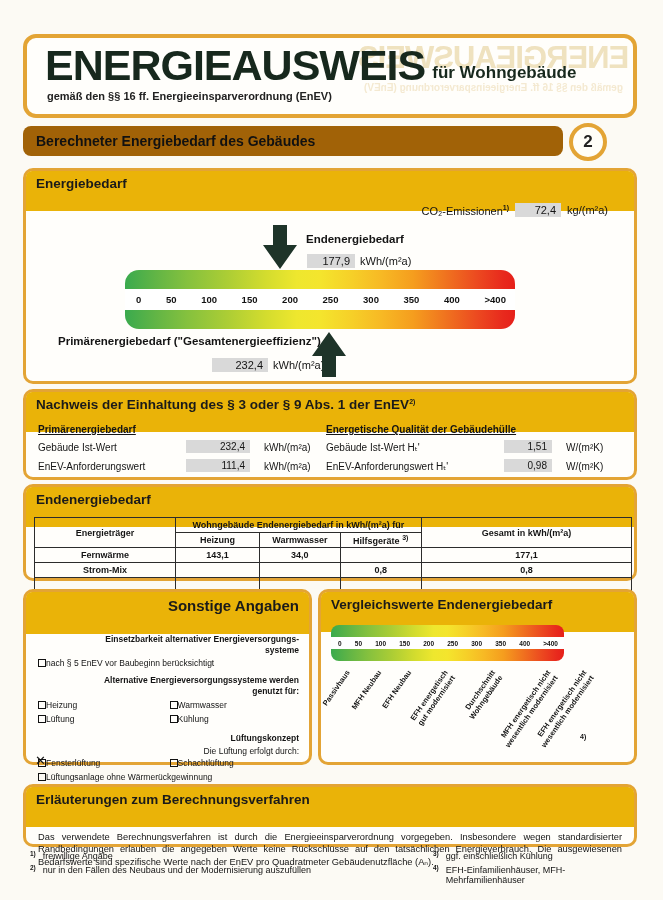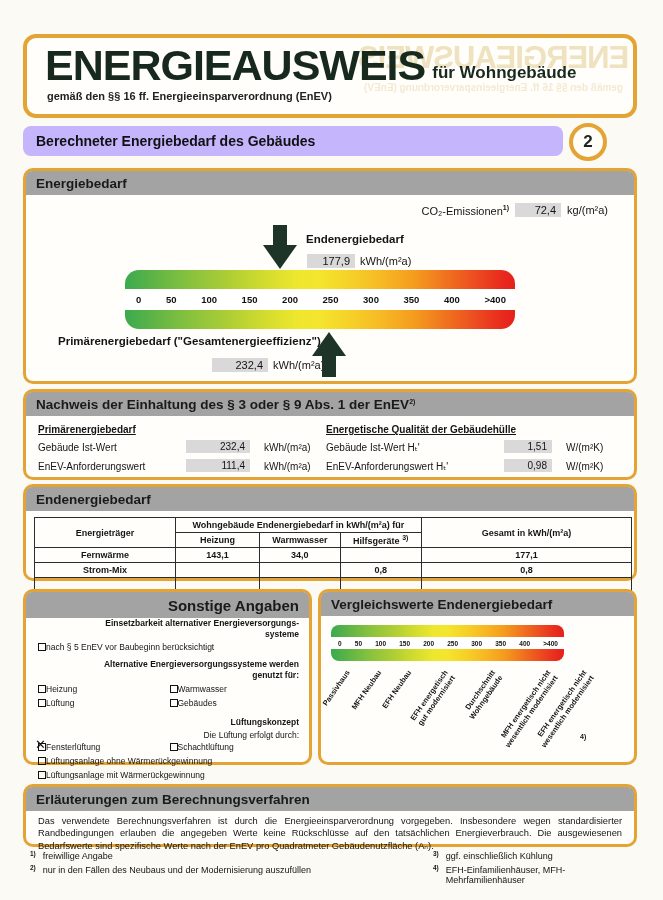--- a/index.html
+++ b/index.html
@@ -1,33 +1,33 @@
 <!DOCTYPE html>
 <html><head>
 <meta charset="utf-8">
 <style>
   html,body{margin:0;padding:0;}
   body{font-family:"Liberation Sans","DejaVu Sans",sans-serif;background:#e8e6e0;}
   #page{position:relative;width:663px;height:900px;background:#fcfaf4;overflow:hidden;color:#141414;}
 
   
   .gbox{position:absolute;background:#fffefb;border:3px solid #e3a435;border-radius:10px;box-sizing:border-box;}
-  .sec-head{background:#a3a3a3;border-radius:6px 6px 0 0;font-weight:bold;font-size:13.5px;padding:5px 10px 4px 10px;color:#1a1a1a;}
+  .sec-head{background:#eab308;border-radius:6px 6px 0 0;font-weight:bold;font-size:13.5px;padding:5px 10px 20px 10px;color:#1a1a1a;}
 
   
   #title-box{left:23px;top:34px;width:614px;height:84px;border-width:4px;border-radius:13px;overflow:hidden;}
   .title-row{position:relative;z-index:2;display:flex;align-items:flex-end;padding:6px 0 0 18px;}
   .big-title{font-size:43px;font-weight:bold;letter-spacing:-1px;color:#17281d;line-height:1;}
   .title-suffix{font-size:17px;font-weight:bold;color:#17281d;margin:0 0 4px 7px;}
   .subtitle{position:relative;z-index:2;font-size:11px;font-weight:bold;color:#222;padding:3px 0 0 20px;}
   .ghost{position:absolute;right:4px;top:2px;z-index:1;transform:scaleX(-1);color:rgba(224,198,132,0.5);font-weight:bold;font-size:31px;letter-spacing:-1px;white-space:nowrap;}
   .ghost2{position:absolute;right:10px;top:44px;z-index:1;transform:scaleX(-1);color:rgba(228,206,150,0.42);font-weight:bold;font-size:10px;white-space:nowrap;}
 
   
-  #ribbon{position:absolute;left:23px;top:126px;width:540px;height:30px;background:#c4b5fd;border-radius:8px;display:flex;align-items:center;box-sizing:border-box;padding-left:13px;font-weight:bold;font-size:14px;color:#111;}
+  #ribbon{position:absolute;left:23px;top:126px;width:540px;height:30px;background:#a16207;border-radius:8px;display:flex;align-items:center;box-sizing:border-box;padding-left:13px;font-weight:bold;font-size:14px;color:#111;}
   #page-badge{position:absolute;left:569px;top:123px;width:30px;height:30px;background:#fffef8;border:4px solid #e3a435;border-radius:50%;display:flex;align-items:center;justify-content:center;font-weight:bold;font-size:17px;color:#222;}
 
   
   .scale{position:absolute;border-radius:14px;overflow:hidden;background:linear-gradient(90deg,#3aaa4e 0%,#62b545 8%,#85c13e 16%,#abcd35 26%,#d3dc2e 36%,#eee72e 44%,#f4e52d 50%,#f6d028 58%,#f7b824 66%,#f59d1e 74%,#f0741f 82%,#ec4b20 90%,#e8291d 97%,#e6201a 100%);}
   .band{position:absolute;left:0;right:0;background:#fff;display:flex;justify-content:space-between;align-items:center;box-sizing:border-box;}
   .tick{font-weight:bold;color:#111;}
 
   
   #box-energie{left:23px;top:168px;width:614px;height:216px;}
   .co2-row{position:absolute;right:26px;top:32px;font-size:11px;display:flex;align-items:center;gap:6px;}
@@ -258,21 +258,21 @@
           <span>Warmwasser</span>
         </div>
       </div>
       <div class="two-col">
         <div class="cbrow">
           <span class="cb" data-checked="false"></span>
           <span>Lüftung</span>
         </div>
         <div class="cbrow">
           <span class="cb" data-checked="false"></span>
-          <span>Gebäudes</span>
+          <span>Kühlung</span>
         </div>
       </div>
       <div class="bt mt">Lüftungskonzept</div>
       <div>Die Lüftung erfolgt durch:</div>
       <div class="two-col">
         <div class="cbrow">
           <span class="cb" data-checked="true">
               <span class="cb-x">✕</span>
             </span>
           <span>Fensterlüftung</span>

